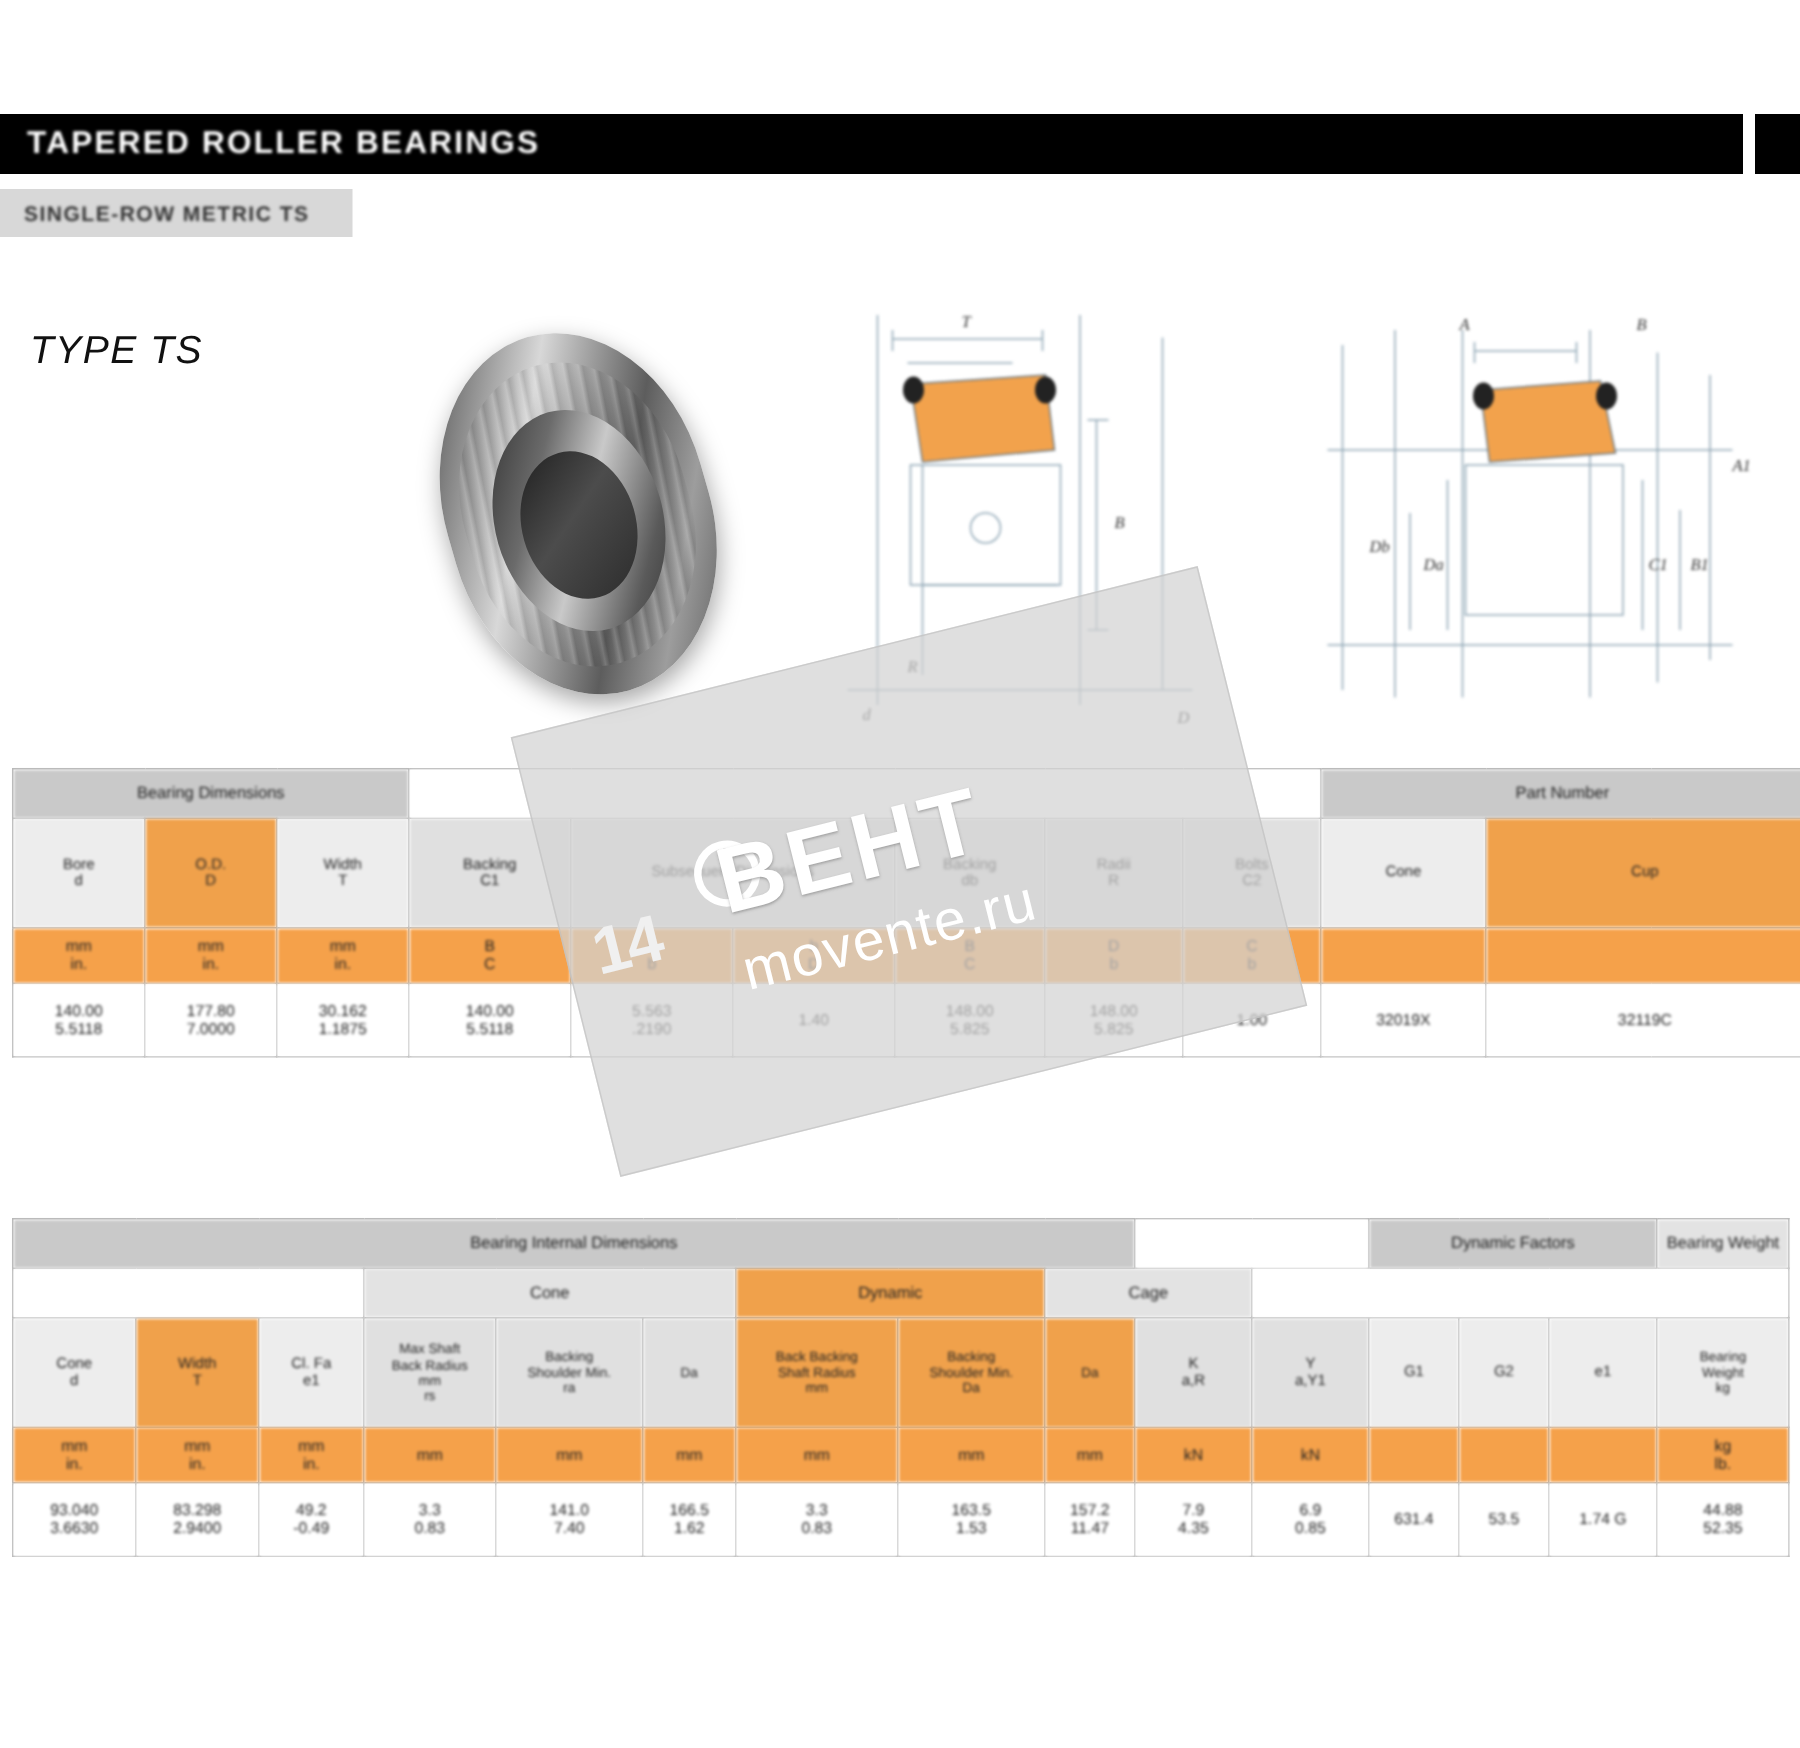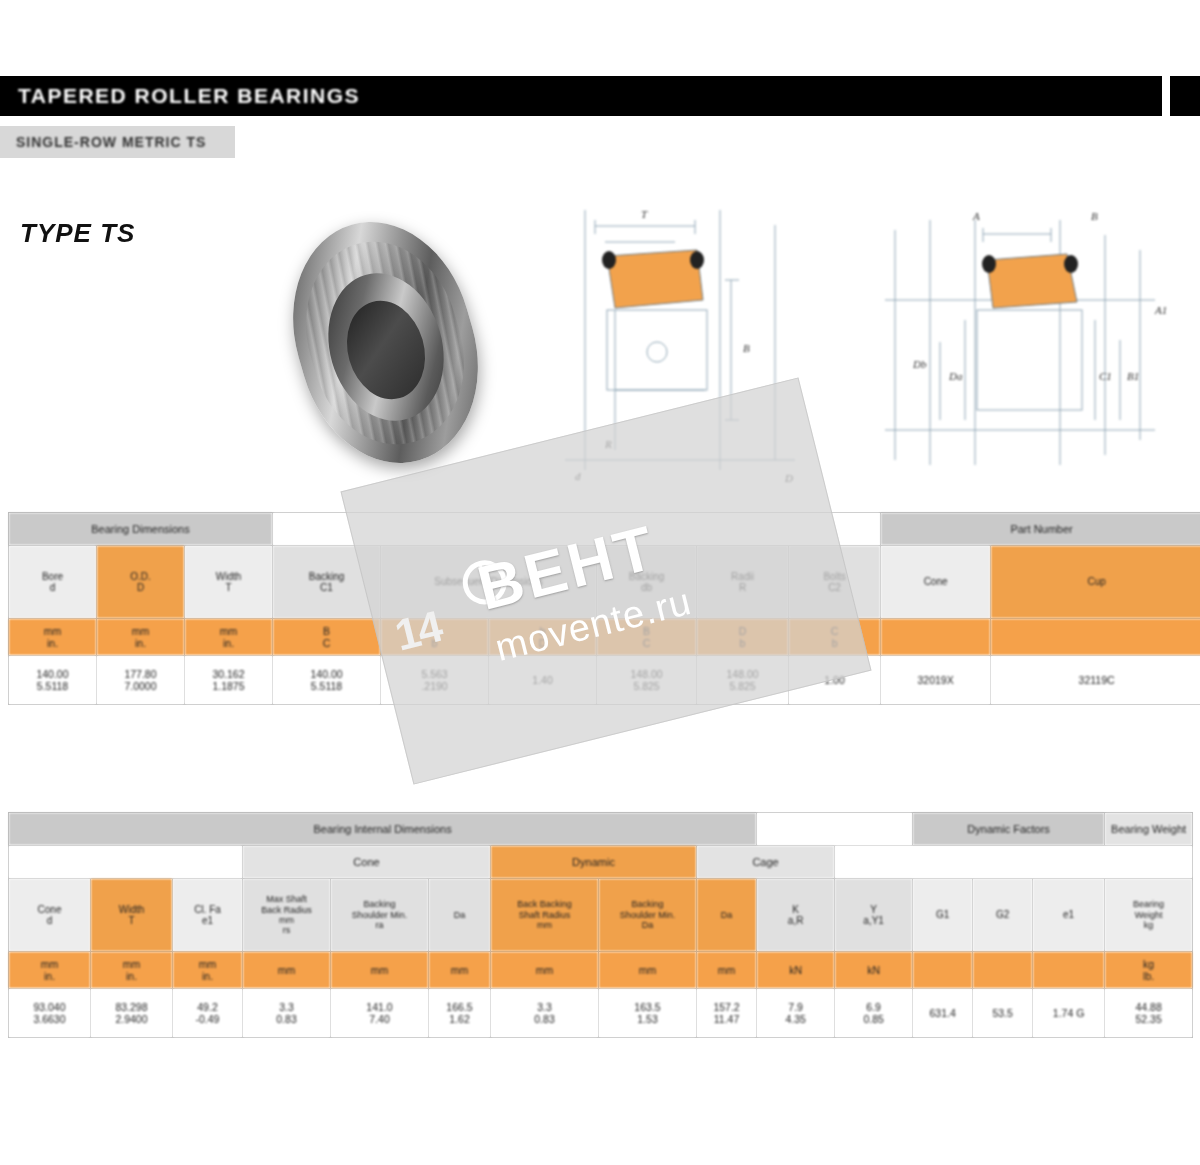--- a/index.html
+++ b/index.html
@@ -63,21 +63,21 @@
     letter-spacing: 1px;
     margin-left: 16px;
     filter: blur(1.1px);
   }
 
   
   .type-label {
     position: absolute;
     left: 20px; top: 218px;
     font-size: 26px;
-    font-weight: bold;
+    font-weight: normal;
     font-style: italic;
     color: #111111;
     letter-spacing: 1px;
   }
 
   
   .bearing-photo {
     position: absolute;
     left: 288px; top: 200px;
     width: 210px;

